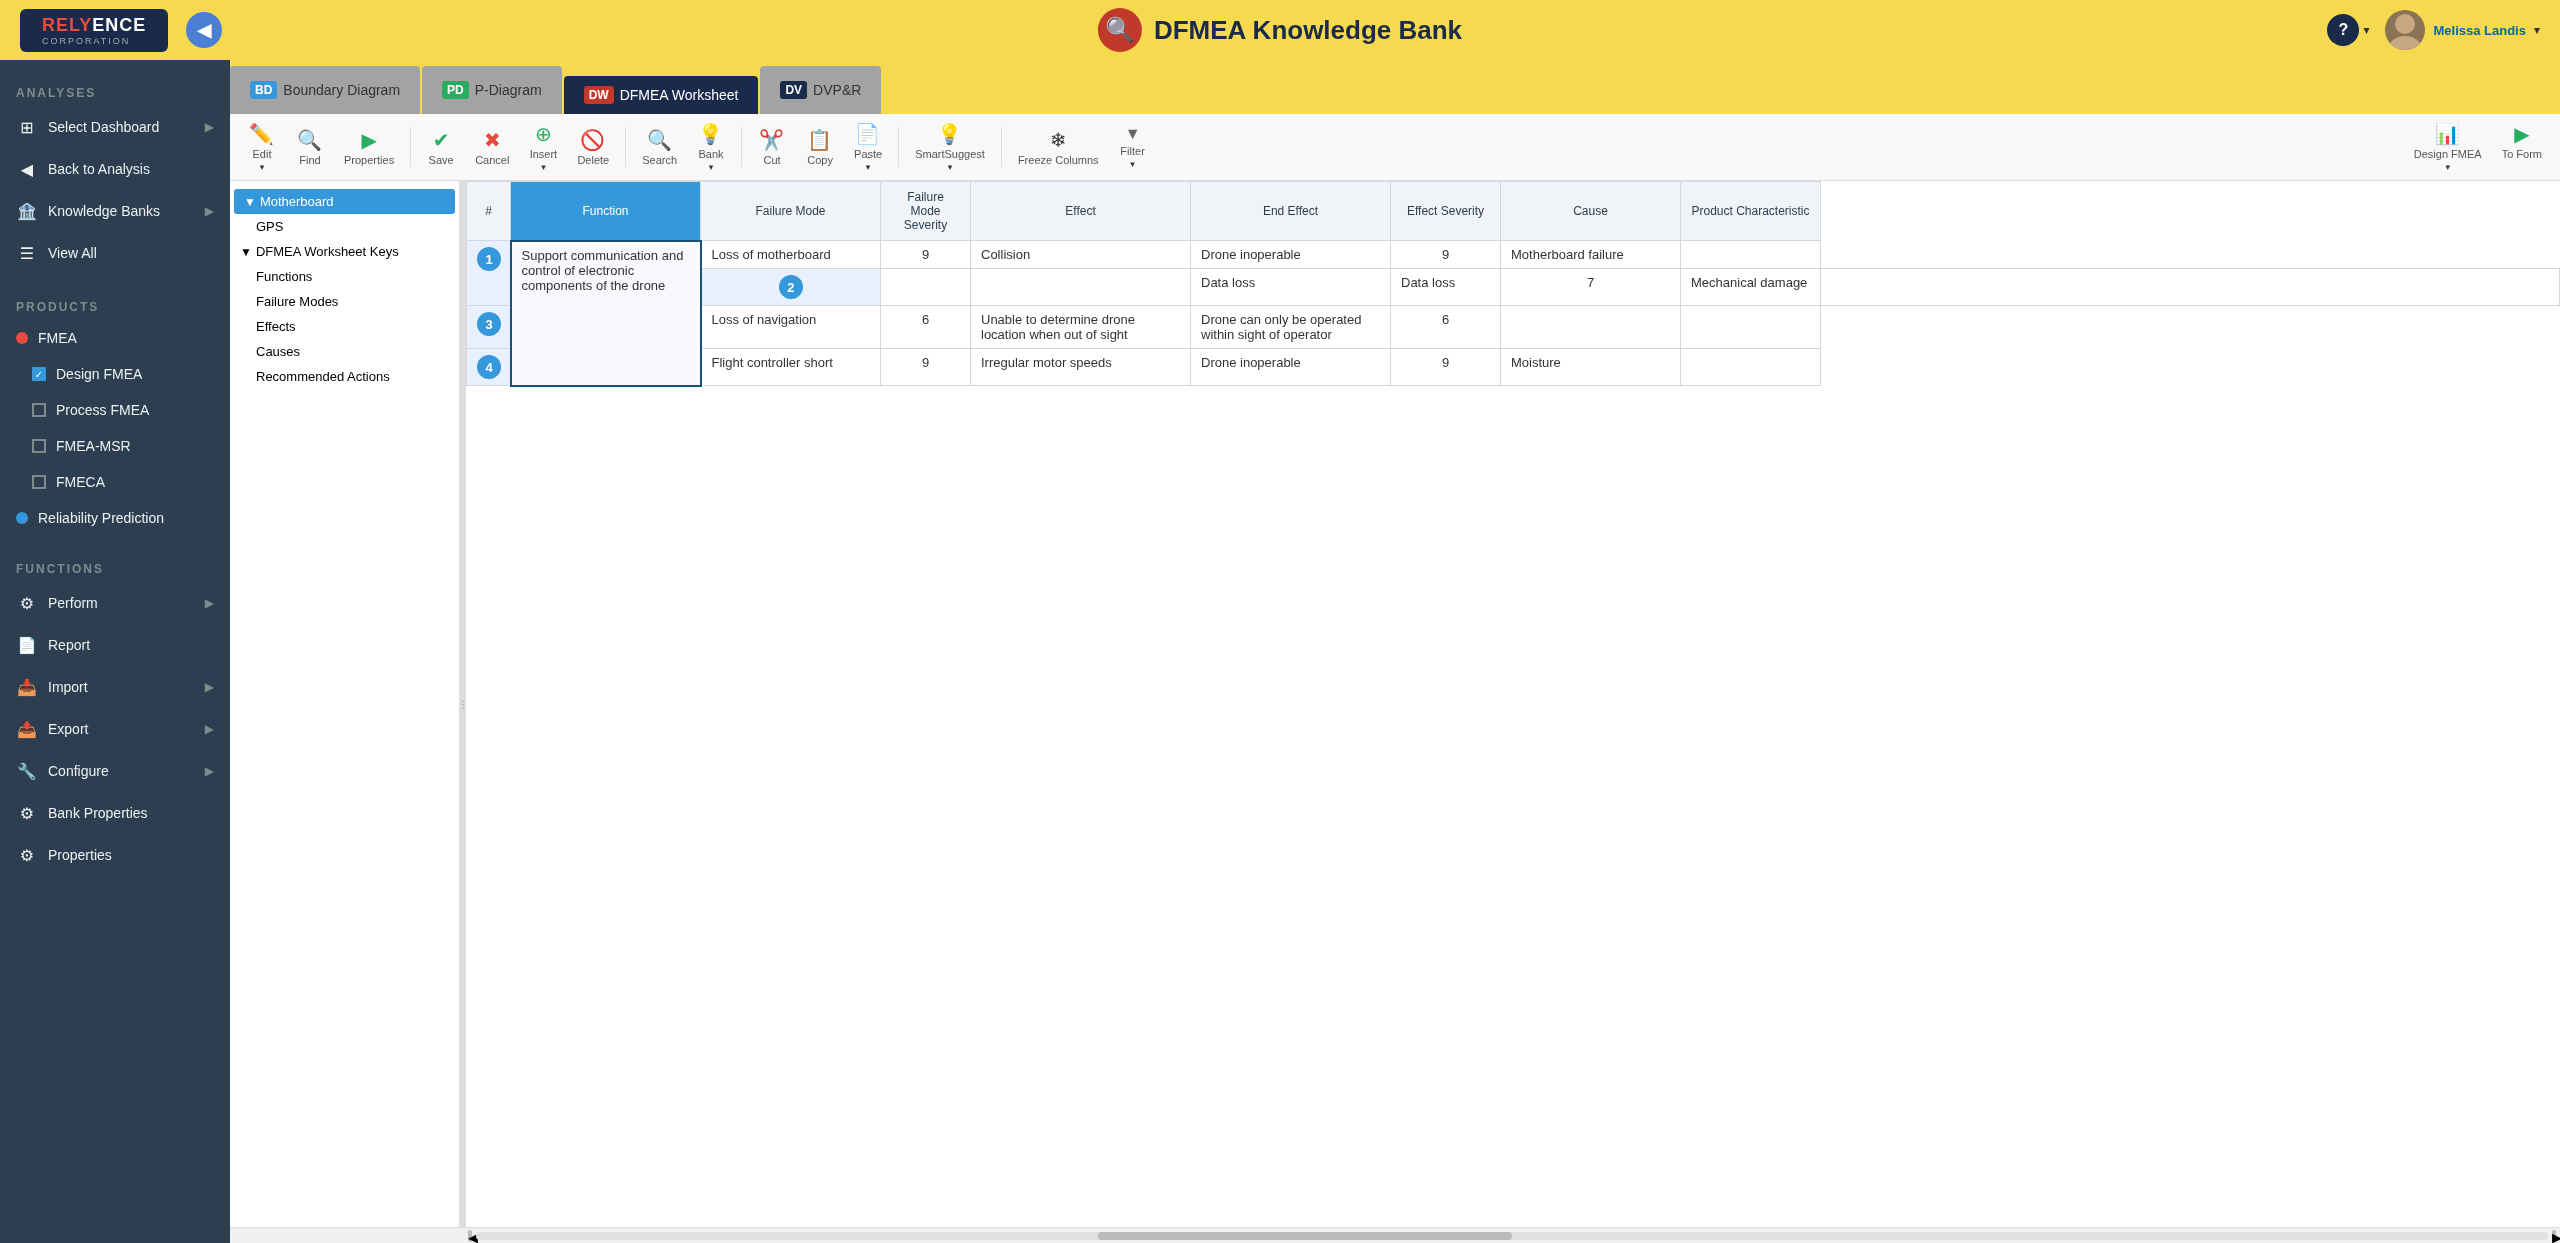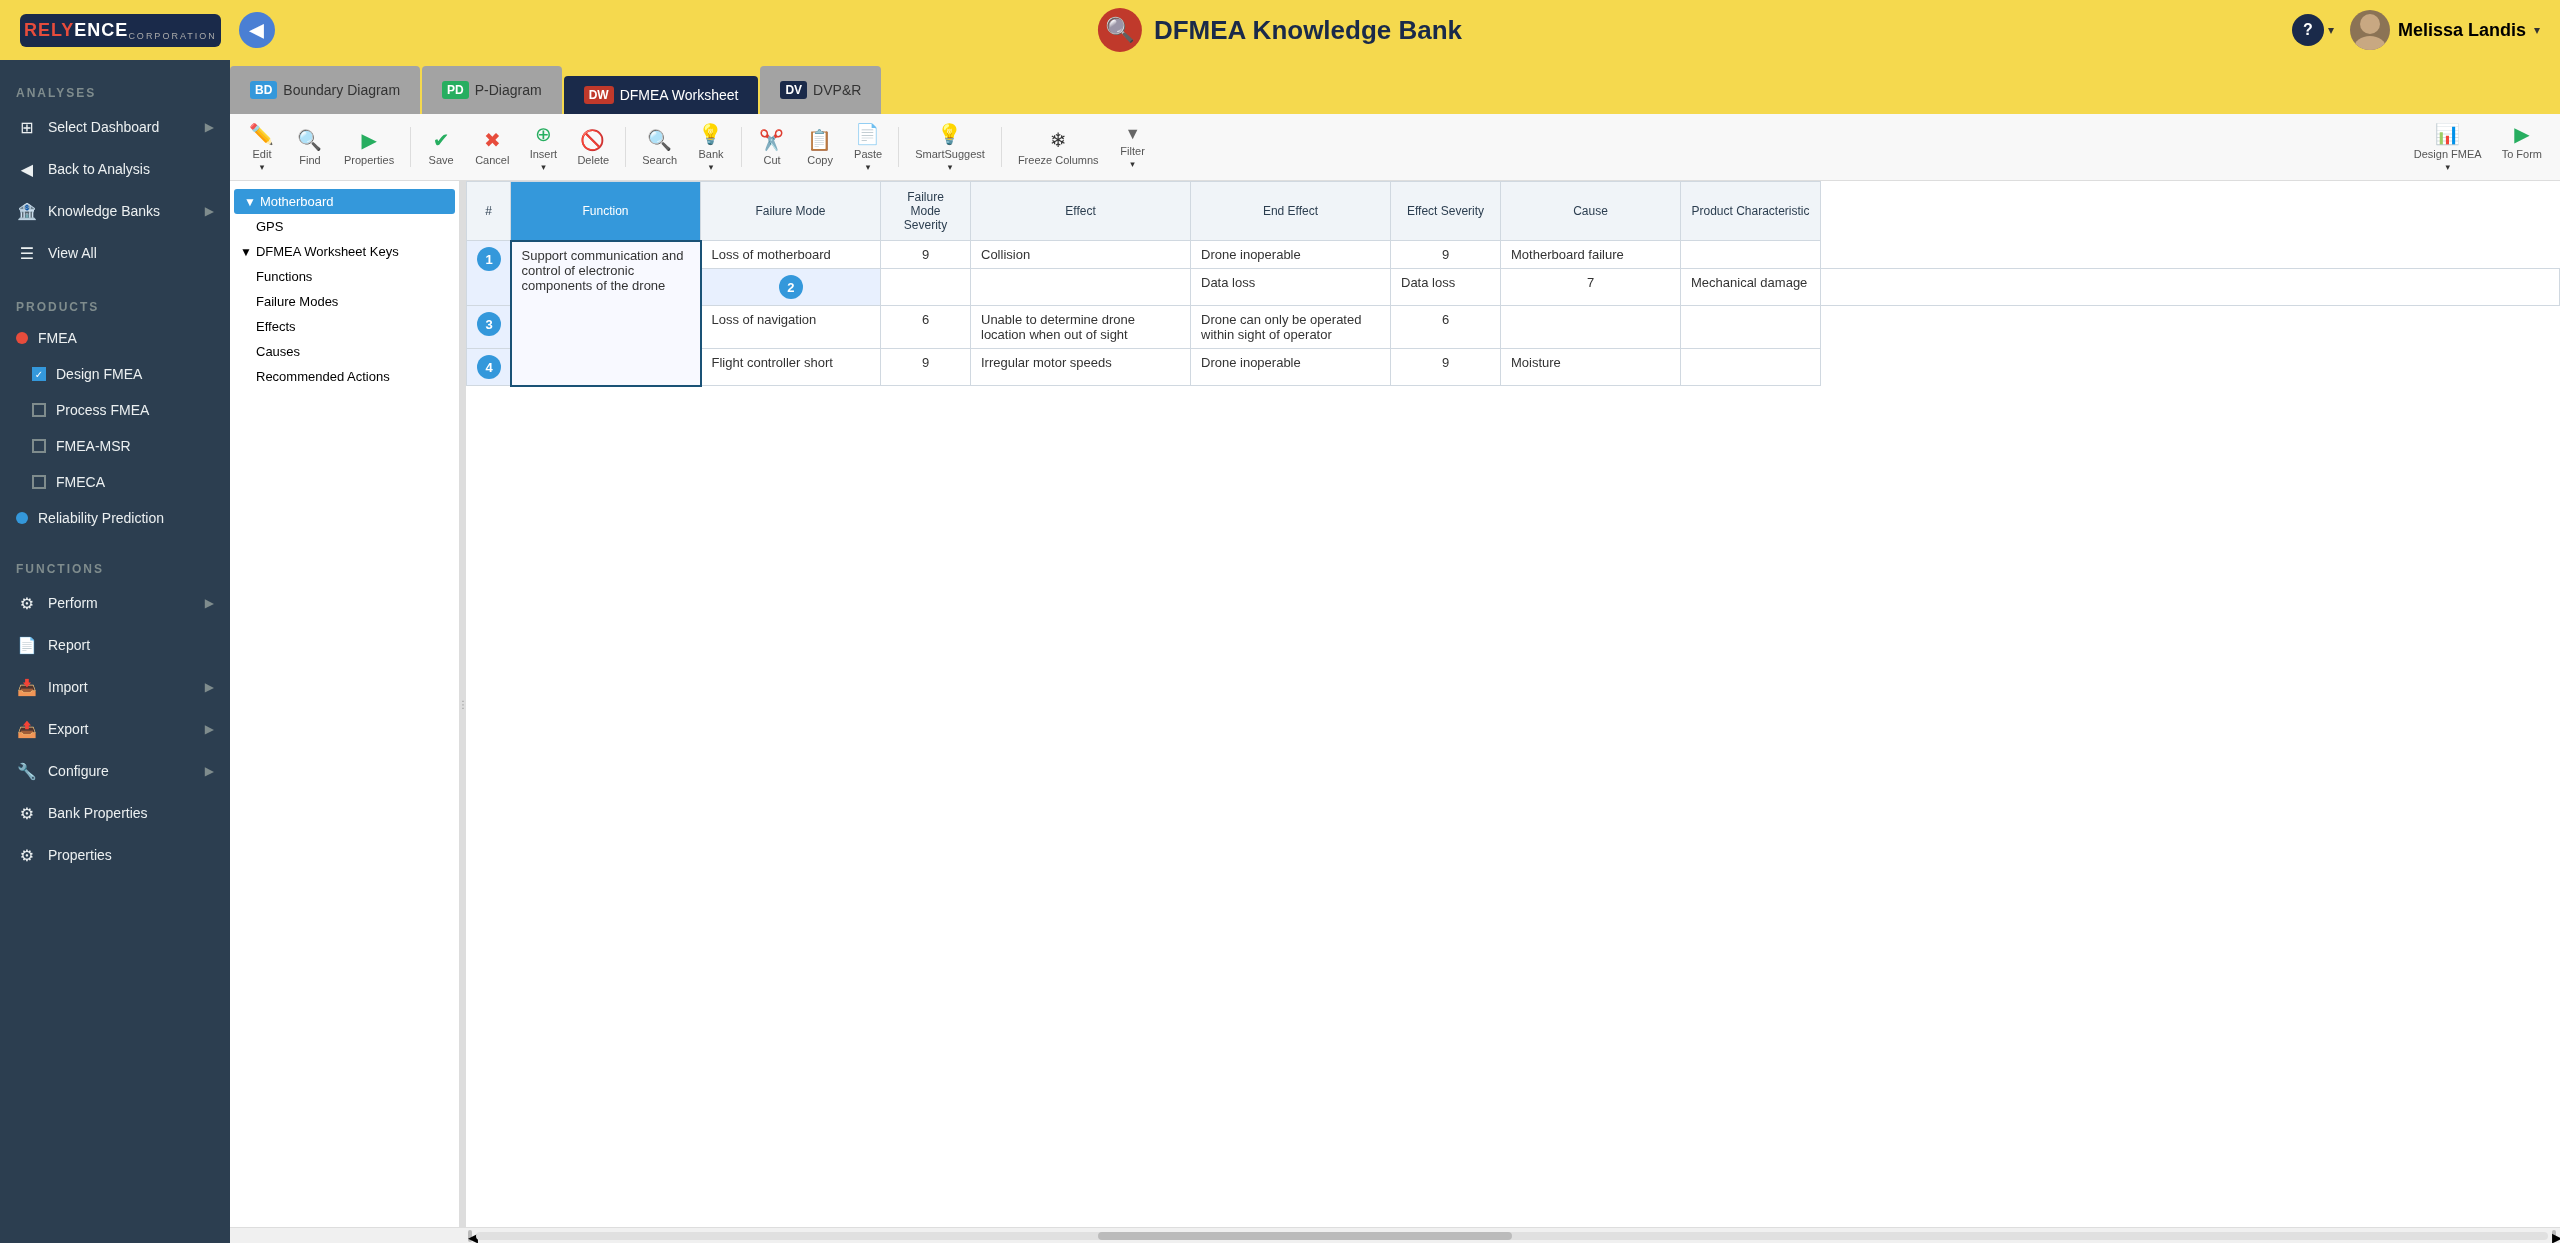--- a/index.html
+++ b/index.html
@@ -15,23 +15,24 @@
       position: relative;
     }
     .logo-area {
       display: flex;
       align-items: center;
       gap: 8px;
     }
     .logo-box {
       background: #1a2a4a;
       border-radius: 6px;
-      padding: 6px 4px;
-      display: flex;
-      align-items: flex-end;
+      padding: 6px 22px;
+      display: flex;
+      flex-direction: column;
+      align-items: flex-start;
     }
     .logo-corp { color: #aaa; font-size: 9px; letter-spacing: 2px; }
     .nav-btn {
       background: #4a7fd4;
       border-radius: 50%;
       width: 36px; height: 36px;
       display: flex; align-items: center; justify-content: center;
       color: white; font-weight: bold; font-size: 18px; cursor: pointer; margin-left: 10px;
     }
     .header-center {
@@ -71,21 +72,21 @@
     .user-area {
       display: flex; align-items: center; gap: 8px; cursor: pointer;
     }
     .user-avatar {
       width: 40px; height: 40px; border-radius: 50%;
       background: #8B7355;
       display: flex; align-items: center; justify-content: center;
       overflow: hidden;
     }
     .user-avatar svg { width: 40px; height: 40px; }
-    .user-name { font-weight: bold; color: #000000; font-size: 18px; }
+    .user-name { font-weight: bold; color: #0369a1; font-size: 13px; }
 
     
     .main-layout {
       display: flex;
       height: calc(1243px - 60px);
     }
 
     
     .sidebar {
       width: 230px;

